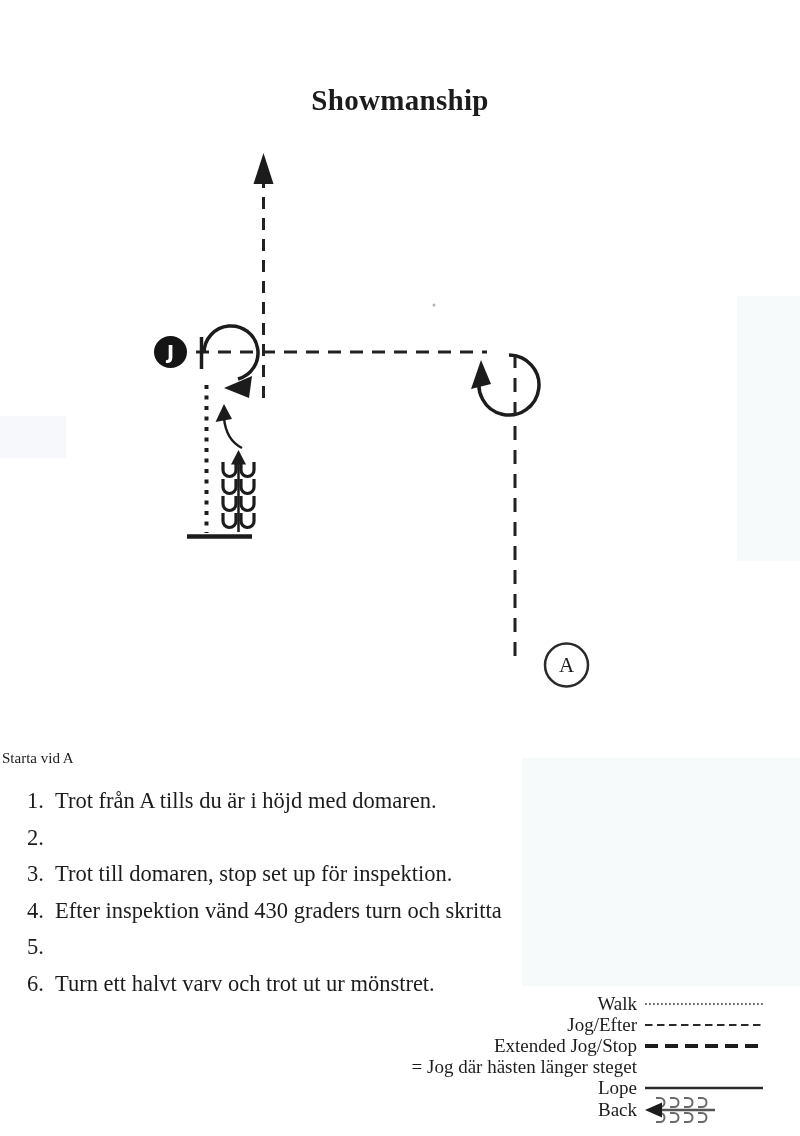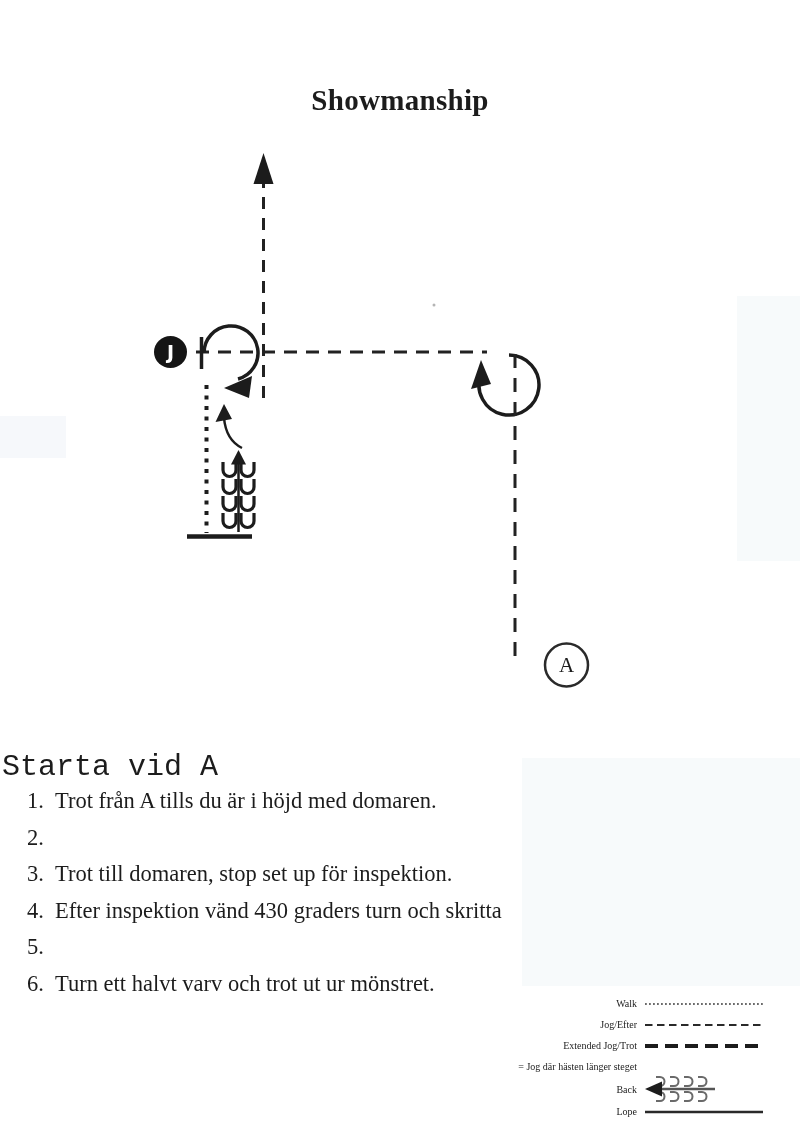--- a/index.html
+++ b/index.html
@@ -15,26 +15,26 @@
   .diagram-svg { position:absolute; left:100px; top:140px; }
   .judge-label {
     position:absolute; left:157px; top:340px; width:27px; text-align:center;
     color:#ffffff; font-family:"DejaVu Sans", sans-serif; font-weight:bold;
     font-size:19px; line-height:24px;
   }
   .start-label {
     position:absolute; left:553px; top:652px; width:27px; text-align:center;
     font-size:21px; line-height:26px;
   }
-  .intro { position:absolute; left:2px; top:750px; font-size:30px;font-family:Liberation Mono, monospace; }
+  .intro { position:absolute; left:2px; top:750px; font-size:15px; }
   .ins-list { position:absolute; left:27px; top:783px; font-size:22.5px; line-height:36.6px; }
   .ins-item { display:flex; }
   .ins-num { flex:none; width:28px; }
   .ins-text div { white-space:nowrap; }
-  .legend { position:absolute; top:993px; right:37px; font-size:10px; }
+  .legend { position:absolute; top:993px; right:37px; font-size:19px; }
   .lg-row { display:flex; justify-content:flex-end; align-items:center; height:21px; }
   .lg-row.back-row { height:24px; }
   .lg-label { margin-right:8px; white-space:nowrap; }
   .lg-sample { flex:none; width:118px; height:24px; display:flex; align-items:center; }
   .lg-sample svg { overflow:visible; }
 </style>
 </head>
 <body>
 
 <div class="page">
@@ -139,53 +139,53 @@
     </div>
     <div class="lg-row">
       <span class="lg-label">Jog/Efter</span>
       <span class="lg-sample">
         <svg width="118" height="6">
             <line x1="0" y1="3" x2="118" y2="3" stroke="#2a2a2a" stroke-width="2.2" stroke-dasharray="7.5 4.5"></line>
           </svg>
       </span>
     </div>
     <div class="lg-row">
-      <span class="lg-label">Extended Jog/Trot</span>
+      <span class="lg-label">Extended Jog/Stop</span>
       <span class="lg-sample">
         <svg width="118" height="8">
             <line x1="0" y1="4" x2="118" y2="4" stroke="#1c1c1c" stroke-width="4" stroke-dasharray="13 7"></line>
           </svg>
       </span>
     </div>
     <div class="lg-row">
       <span class="lg-label">= Jog där hästen länger steget</span>
       <span class="lg-sample"></span>
+    </div>
+    <div class="lg-row">
+      <span class="lg-label">Lope</span>
+      <span class="lg-sample">
+        <svg width="118" height="6">
+            <line x1="0" y1="3" x2="118" y2="3" stroke="#2a2a2a" stroke-width="2.5"></line>
+          </svg>
+      </span>
     </div>
     <div class="lg-row back-row">
       <span class="lg-label">Back</span>
       <span class="lg-sample">
         <svg width="118" height="30">
           <g stroke="#6a6a6a" stroke-width="2" fill="none">
             <path d="M 11,3 h 4 a 4.5,4.5 0 1 1 0,9 h -4"></path>
             <path d="M 25,3 h 4 a 4.5,4.5 0 1 1 0,9 h -4"></path>
             <path d="M 39,3 h 4 a 4.5,4.5 0 1 1 0,9 h -4"></path>
             <path d="M 53,3 h 4 a 4.5,4.5 0 1 1 0,9 h -4"></path>
             <path d="M 11,18 h 4 a 4.5,4.5 0 1 1 0,9 h -4"></path>
             <path d="M 25,18 h 4 a 4.5,4.5 0 1 1 0,9 h -4"></path>
             <path d="M 39,18 h 4 a 4.5,4.5 0 1 1 0,9 h -4"></path>
             <path d="M 53,18 h 4 a 4.5,4.5 0 1 1 0,9 h -4"></path>
           </g>
           <line x1="12" y1="15" x2="70" y2="15" stroke="#555" stroke-width="2.5"></line>
           <polygon points="0,15 17,7.5 17,22.5" fill="#1c1c1c"></polygon>
         </svg>
       </span>
     </div>
-    <div class="lg-row">
-      <span class="lg-label">Lope</span>
-      <span class="lg-sample">
-        <svg width="118" height="6">
-            <line x1="0" y1="3" x2="118" y2="3" stroke="#2a2a2a" stroke-width="2.5"></line>
-          </svg>
-      </span>
-    </div>
   </div>
 
 </div>
 
 </body></html>

